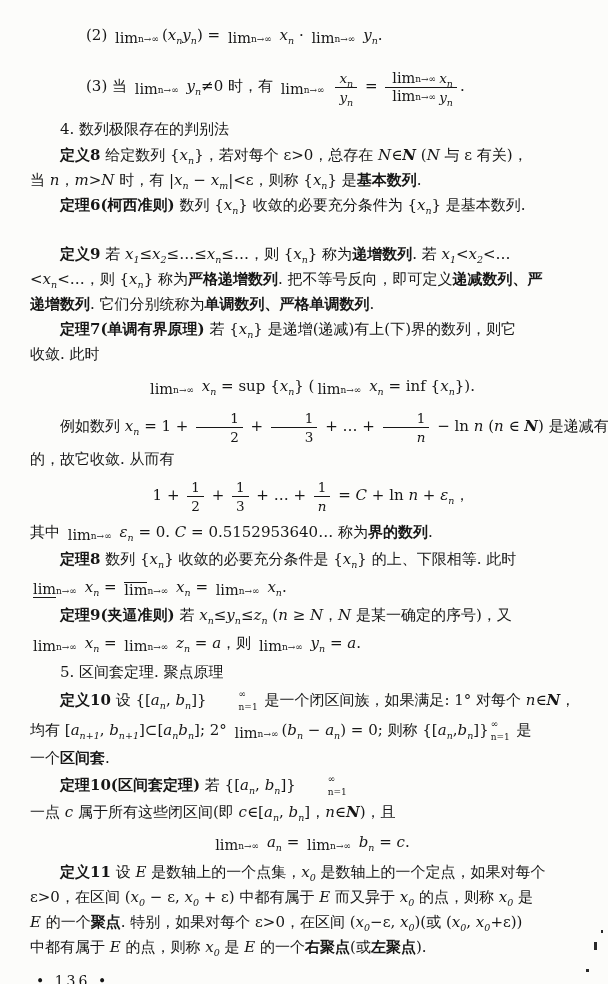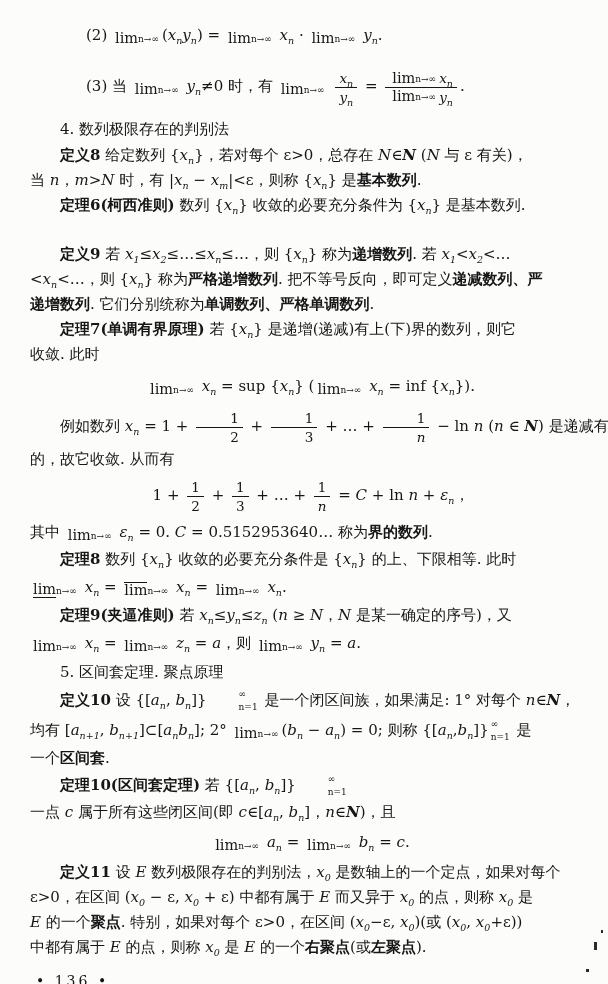--- a/index.html
+++ b/index.html
@@ -208,21 +208,21 @@
           <span class="ssb">n=1</span>
         </span></div>
       <div class="line" data-name="theorem-10-line-2"><span class="t">一点 </span><span class="i">c</span><span class="t"> 属于所有这些闭区间(即 </span><span class="i">c</span><span class="t">∈[</span><span class="i">a<sub class="vs">n</sub></span><span class="t">, </span><span class="i">b<sub class="vs">n</sub></span><span class="t">]，</span><span class="i">n</span><span class="t">∈</span><span class="bi">N</span><span class="t">)，且</span></div>
       <div class="formula" data-name="formula-nested-limit"><span class="limw" data-name="limit-operator">
           <span class="limword">lim</span>
           <span class="limsub">n→∞</span>
         </span><span class="t"> </span><span class="i">a<sub class="vs">n</sub></span><span class="t"> = </span><span class="limw" data-name="limit-operator">
           <span class="limword">lim</span>
           <span class="limsub">n→∞</span>
         </span><span class="t"> </span><span class="i">b<sub class="vs">n</sub></span><span class="t"> = </span><span class="i">c</span><span class="t">.</span></div>
-      <div class="line" data-name="definition-11-line-1"><span class="b">定义11</span><span class="t">  设 </span><span class="i">E</span><span class="t"> 数列极限存在的判别法，</span><span class="i">x<sub class="vs">0</sub></span><span class="t"> 是数轴上的一个定点，如果对每个</span></div>
+      <div class="line" data-name="definition-11-line-1"><span class="b">定义11</span><span class="t">  设 </span><span class="i">E</span><span class="t"> 是数轴上的一个点集，</span><span class="i">x<sub class="vs">0</sub></span><span class="t"> 是数轴上的一个定点，如果对每个</span></div>
       <div class="line" data-name="definition-11-line-2"><span class="t">ε&gt;0，在区间 (</span><span class="i">x<sub class="vs">0</sub></span><span class="t"> − ε, </span><span class="i">x<sub class="vs">0</sub></span><span class="t"> + ε) 中都有属于 </span><span class="i">E</span><span class="t"> 而又异于 </span><span class="i">x<sub class="vs">0</sub></span><span class="t"> 的点，则称 </span><span class="i">x<sub class="vs">0</sub></span><span class="t"> 是</span></div>
       <div class="line" data-name="definition-11-line-3"><span class="i">E</span><span class="t"> 的一个</span><span class="b">聚点</span><span class="t">. 特别，如果对每个 ε&gt;0，在区间 (</span><span class="i">x<sub class="vs">0</sub></span><span class="t">−ε, </span><span class="i">x<sub class="vs">0</sub></span><span class="t">)(或 (</span><span class="i">x<sub class="vs">0</sub></span><span class="t">, </span><span class="i">x<sub class="vs">0</sub></span><span class="t">+ε))</span></div>
       <div class="line" data-name="definition-11-line-4"><span class="t">中都有属于 </span><span class="i">E</span><span class="t"> 的点，则称 </span><span class="i">x<sub class="vs">0</sub></span><span class="t"> 是 </span><span class="i">E</span><span class="t"> 的一个</span><span class="b">右聚点</span><span class="t">(或</span><span class="b">左聚点</span><span class="t">).</span></div>
     </div>
   <div class="footer" data-name="page-number">• 136 •</div>
   <div class="speck" data-name="scan-speck" style="left:594px;top:942px;width:3px;height:8px;"></div>
   <div class="speck" data-name="scan-speck" style="left:601px;top:930px;width:2px;height:3px;"></div>
   <div class="speck" data-name="scan-speck" style="left:586px;top:969px;width:3px;height:3px;"></div>
 </div>
 

